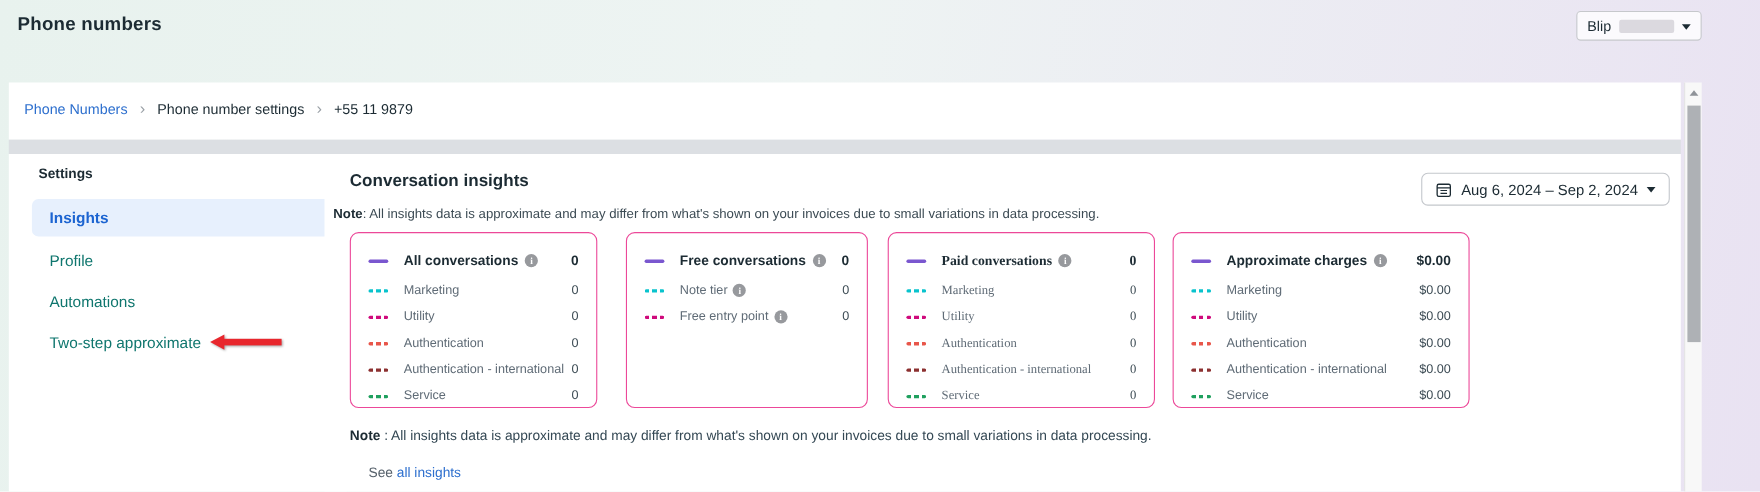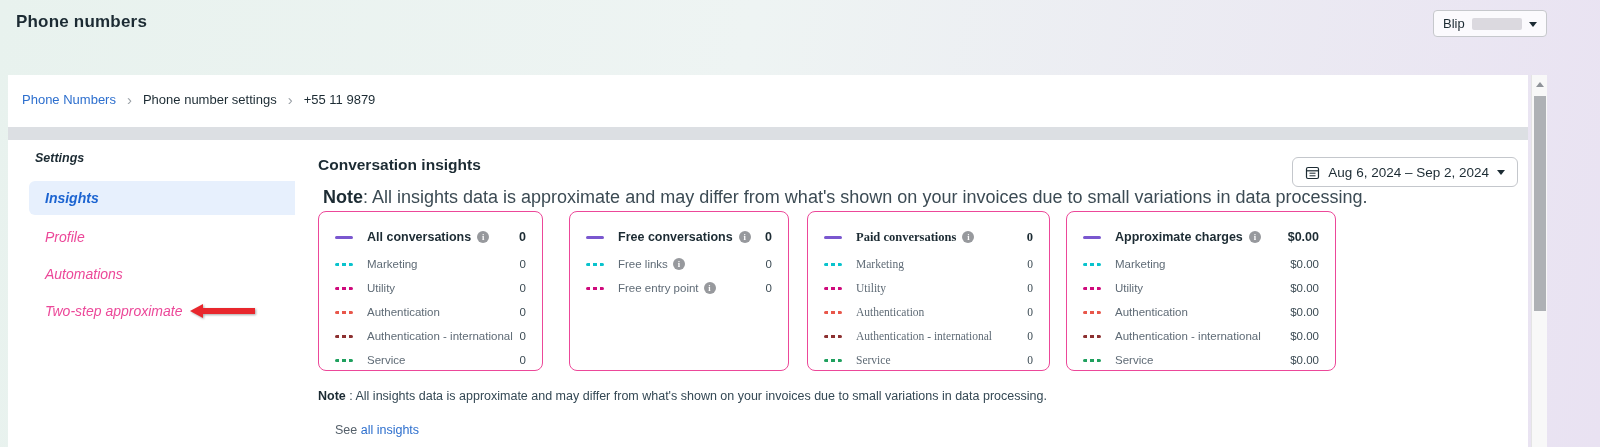--- a/index.html
+++ b/index.html
@@ -19,35 +19,35 @@
   .redact { flex:1; height:12px; margin:0 7px; background:#dbd9df; border-radius:2px; filter:blur(.6px); }
   .caret-down { width:0; height:0; border:4.5px solid transparent; border-top:5.5px solid #1c2b33; margin-top:5px; flex-shrink:0; }
   
   .crumb-bar { position:absolute; left:8px; top:75px; width:1520px; height:52px; background:#fff; }
   .crumb-inner { position:absolute; left:14px; top:17px; display:flex; gap:11px; align-items:center; font-size:13px; }
   .crumb-link { color:#2d6fce; cursor:pointer; }
   .crumb-sep { color:#9aa0a6; font-size:15px; line-height:13px; }
   .crumb-phone { display:inline-block; width:73px; overflow:hidden; white-space:nowrap; }
   .gray-band { position:absolute; left:8px; top:127px; width:1520px; height:13px; background:#dcdfe3; }
   
-  .sidebar { position:absolute; left:8px; top:140px; width:307px; height:307px; background:#fff;font-style:italic; }
+  .sidebar { position:absolute; left:8px; top:140px; width:307px; height:307px; background:#fff; }
   .sidebar-title { position:absolute; left:27px; top:11px; font-size:12.5px; font-weight:bold; }
   .side-items { position:absolute; top:41px; left:21px; right:14px; }
   .side-item {
     height:37px; display:flex; align-items:center; padding:0 16px;
-    font-size:14px; color:#ec4899; border-radius:6px; cursor:pointer;
+    font-size:14px; color:#0f766e; border-radius:6px; cursor:pointer;
   }
   .side-item.selected { background:#e7f0fd; color:#1c64d1; font-weight:bold; height:34px; margin-bottom:3px; }
   .arrow { position:relative; width:68px; height:14px; margin-left:8px; filter:drop-shadow(1px 1px 1px rgba(0,0,0,.35)); flex-shrink:0; }
   .arrow::before { content:""; position:absolute; left:0; top:0; border-top:7px solid transparent; border-bottom:7px solid transparent; border-right:13px solid #e8272d; }
   .arrow::after  { content:""; position:absolute; left:12px; top:4px; width:53px; height:6px; background:#e8272d; }
   
   .main { position:absolute; left:295px; top:140px; width:1233px; height:307px; background:#fff; }
   .main-heading { position:absolute; left:23px; top:16px; font-size:15.5px; font-weight:bold; }
-  .note-top { position:absolute; left:28px; top:47px; font-size:18px; color:#3c4b54; }
+  .note-top { position:absolute; left:8px; top:47px; font-size:12px; color:#3c4b54; }
   .note-top b, .note-bottom b { color:#1c2b33; }
   .date-btn {
     position:absolute; right:10px; top:17px; height:30px; border:1px solid #c4c7cc; border-radius:6px;
     background:#fff; display:flex; align-items:center; gap:8px; padding:0 12px; font-size:13.5px; cursor:pointer;
   }
   .cal-icon { display:flex; }
   .cards { position:absolute; left:23px; top:71px; display:flex; }
   .card { border:1px solid #ec4899; border-radius:8px; height:160px; padding:13px 16px; background:#fff; }
   .card-1 { width:225px; margin-right:26px; }
   .card-2 { width:220px; margin-right:18px; }
@@ -172,21 +172,21 @@
 
       <div class="card card-2">
         <div class="card-head">
           <span class="dash" style="background: rgb(122, 87, 207);"></span>
           <span class="card-title">Free conversations</span>
           <span class="info-icon"></span>
           <span class="card-value">0</span>
         </div>
         <div class="crow">
           <span class="dash" style="background: repeating-linear-gradient(90deg, rgb(9, 195, 205) 0px, rgb(9, 195, 205) 4px, transparent 4px, transparent 7px);"></span>
-          <span class="crow-label">Free links</span>
+          <span class="crow-label">Note tier</span>
           <span class="info-icon"></span>
           <span class="crow-value">0</span>
         </div>
         <div class="crow">
           <span class="dash" style="background: repeating-linear-gradient(90deg, rgb(207, 10, 124) 0px, rgb(207, 10, 124) 4px, transparent 4px, transparent 7px);"></span>
           <span class="crow-label">Free entry point</span>
           <span class="info-icon"></span>
           <span class="crow-value">0</span>
         </div>
       </div>

